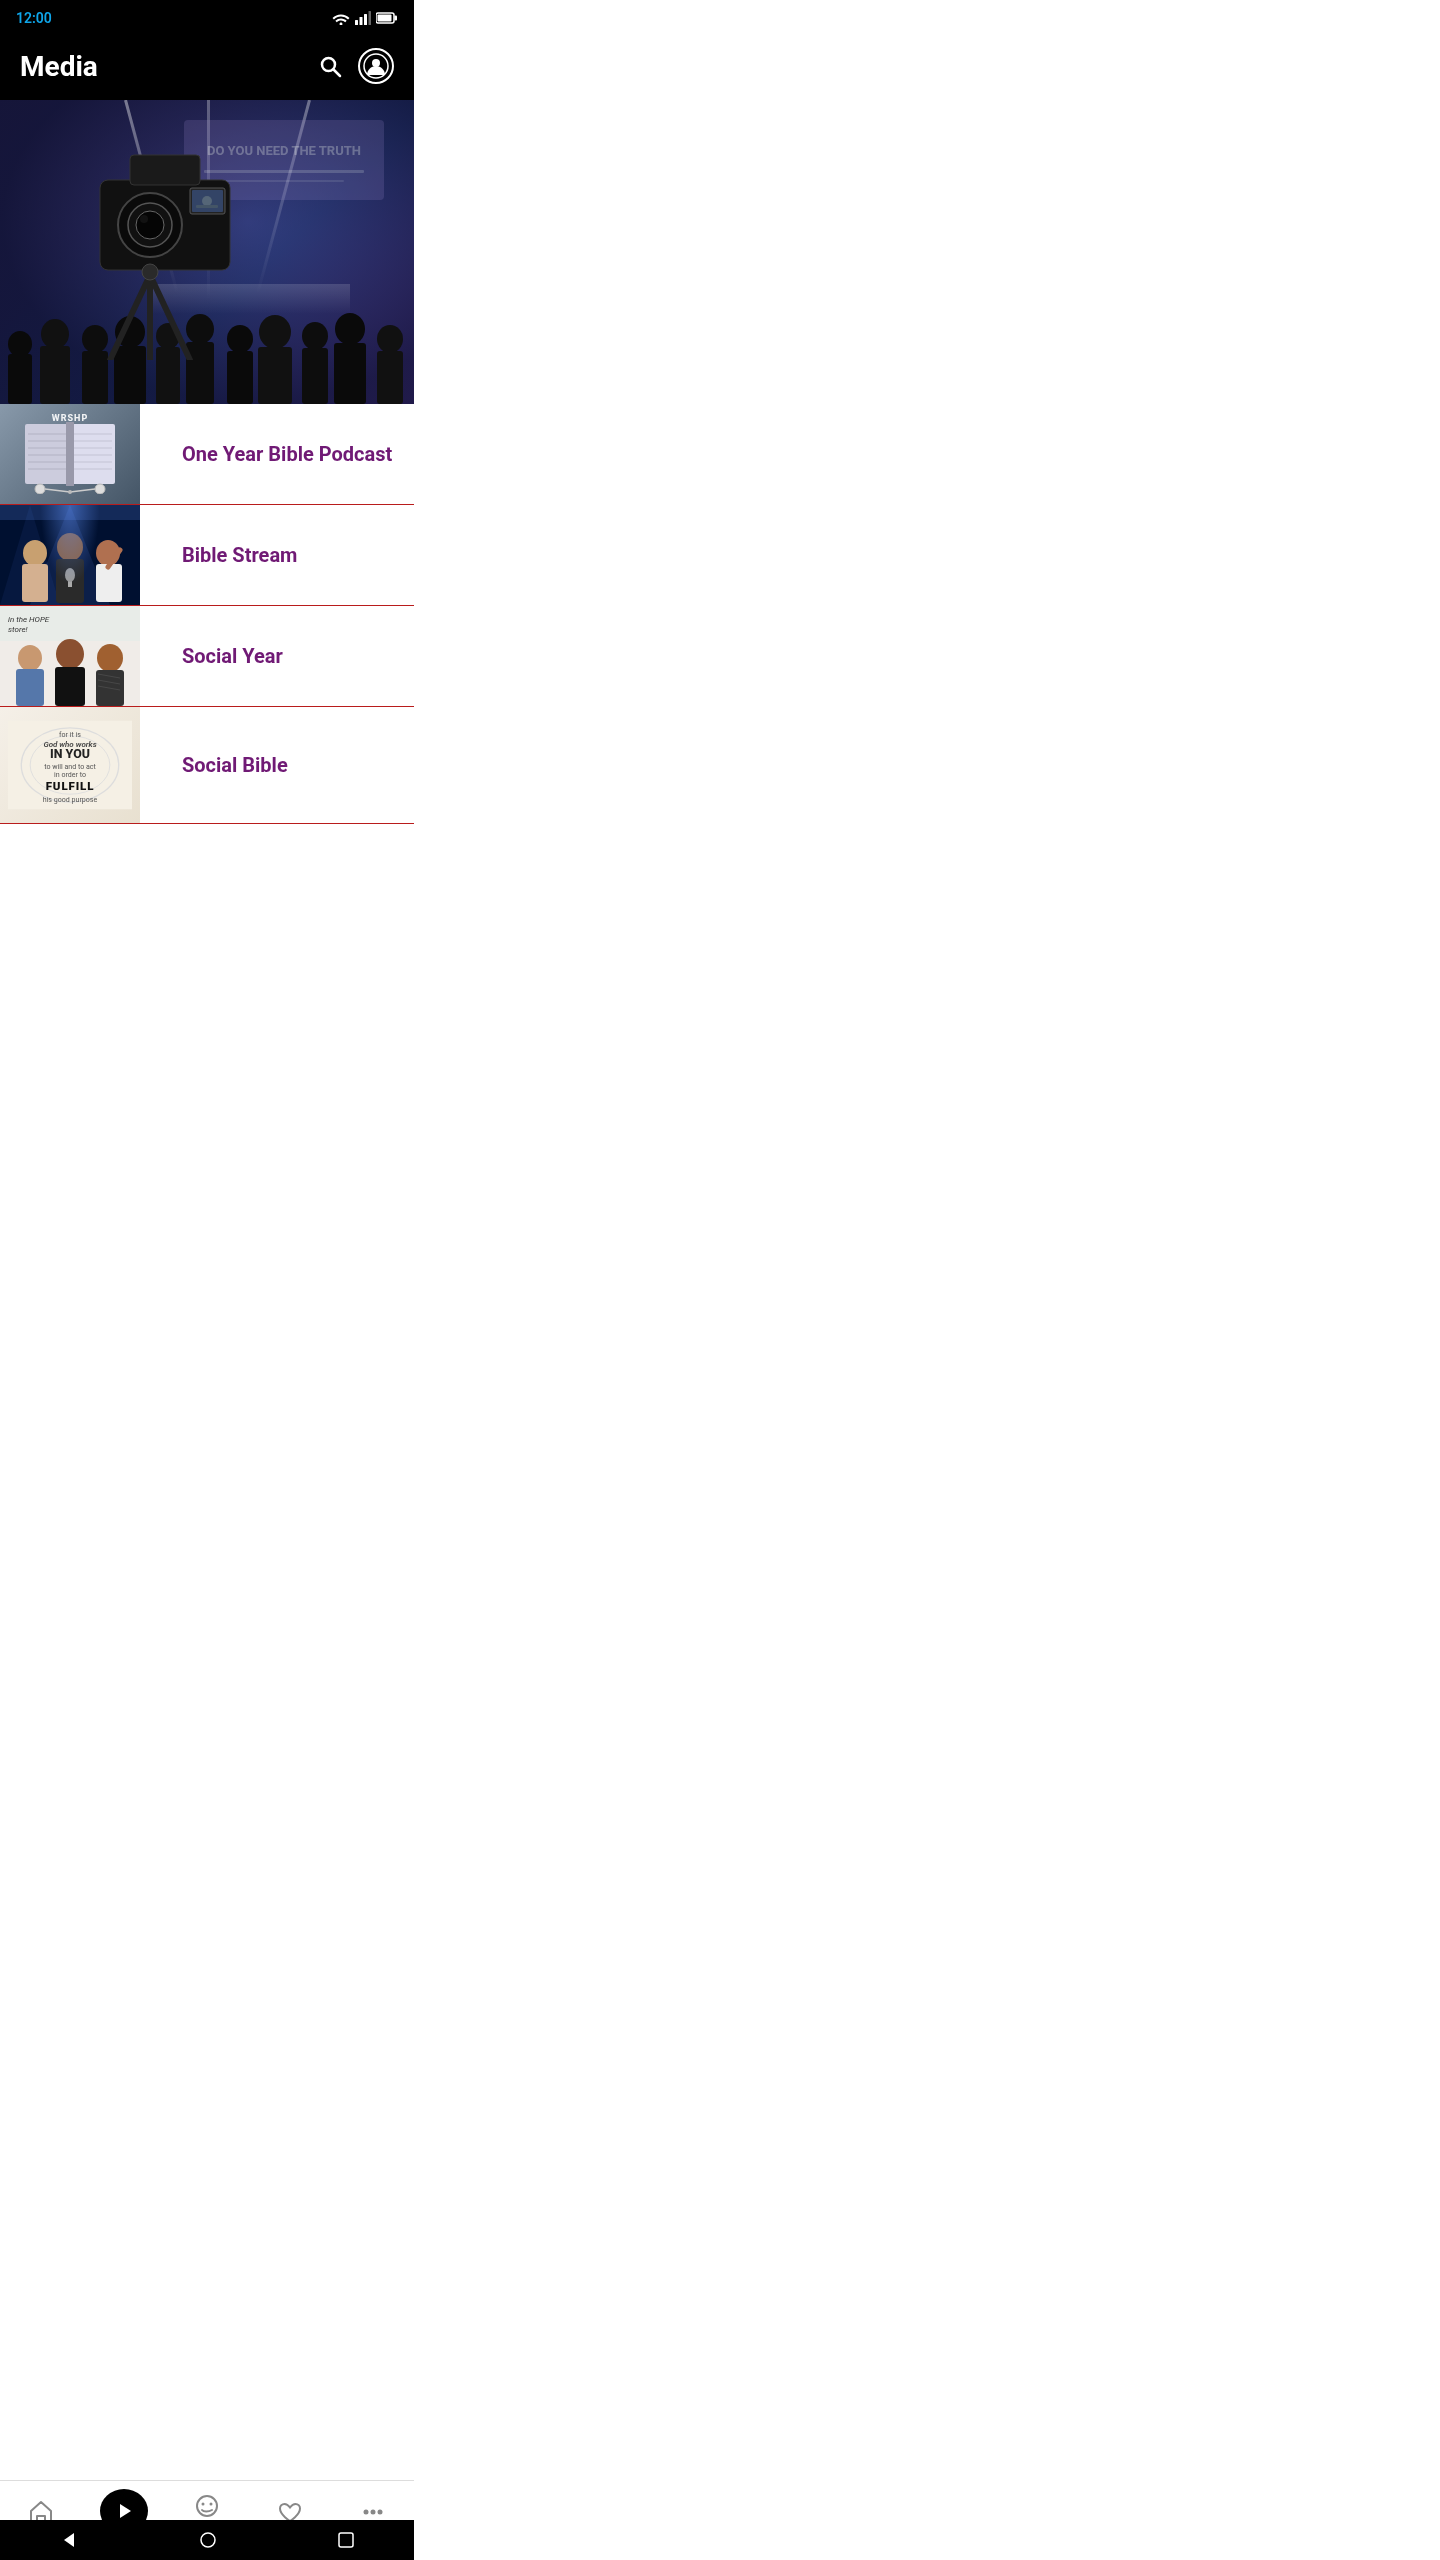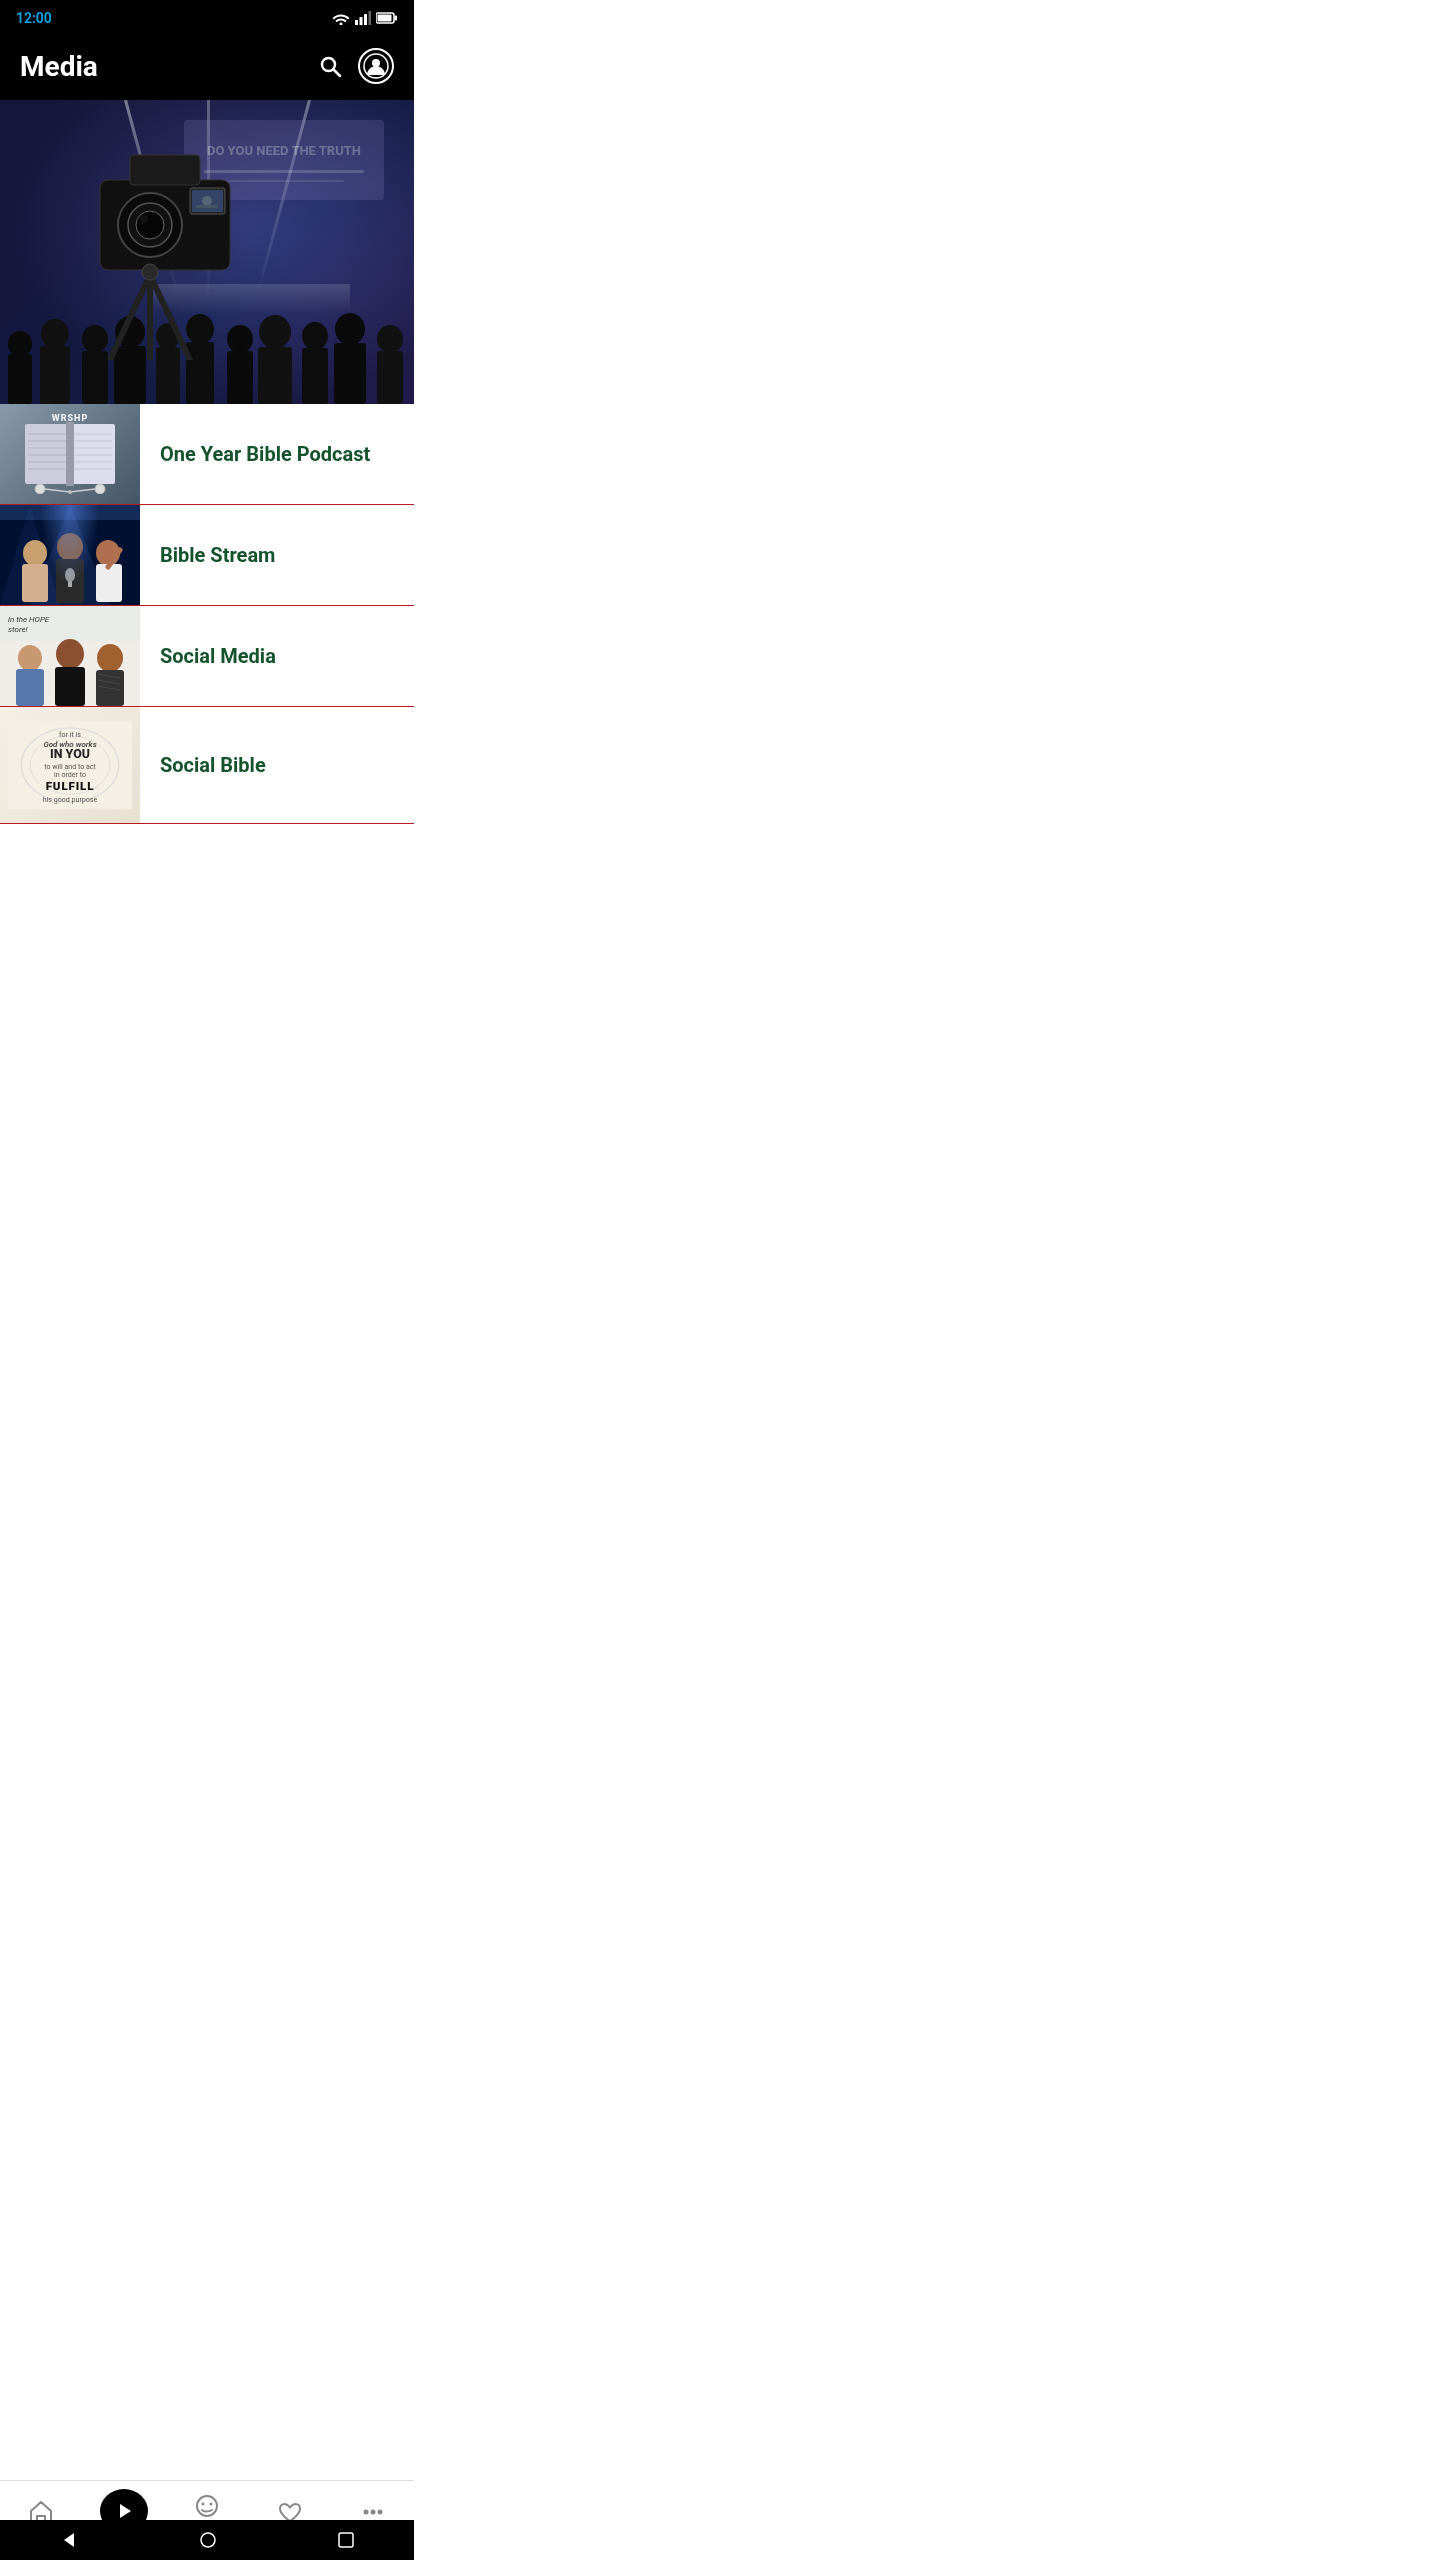--- a/index.html
+++ b/index.html
@@ -179,21 +179,22 @@
       text-decoration: underline;
     }
 
     .media-item-label {
       flex: 1;
       display: flex;
       align-items: center;
       padding: 12px 20px;
       font-size: 20px;
       font-weight: 700;
-      color: #14532d;
+      color: #701a75;
+      margin-left: 22px;
     }
 
     
     .bottom-nav {
       position: fixed;
       bottom: 0;
       left: 0;
       width: 414px;
       background: #fff;
       border-top: 1px solid #ddd;
@@ -486,21 +487,21 @@
           <rect x="55" y="61" width="30" height="39" rx="3" fill="#111"></rect>
 
           <ellipse cx="110" cy="52" rx="13" ry="14" fill="#a06030"></ellipse>
           <rect x="96" y="64" width="28" height="36" rx="3" fill="#333"></rect>
 
           <line x1="98" y1="68" x2="120" y2="72" stroke="#555" stroke-width="1" opacity="0.6"></line>
           <line x1="98" y1="74" x2="120" y2="78" stroke="#555" stroke-width="1" opacity="0.6"></line>
           <line x1="98" y1="80" x2="120" y2="84" stroke="#555" stroke-width="1" opacity="0.6"></line>
         </svg>
       </div>
-      <div class="media-item-label">Social Media</div>
+      <div class="media-item-label">Social Year</div>
     </div>
 
     <div class="media-item">
       <div class="media-thumb thumb-mobile">
         <svg width="140" height="100" viewBox="0 0 140 100">
 
           <rect width="140" height="100" fill="#f5f0e5"></rect>
 
           <ellipse cx="70" cy="50" rx="55" ry="42" fill="none" stroke="#ddd" stroke-width="1.5"></ellipse>
           <ellipse cx="70" cy="50" rx="45" ry="33" fill="none" stroke="#ddd" stroke-width="1"></ellipse>

